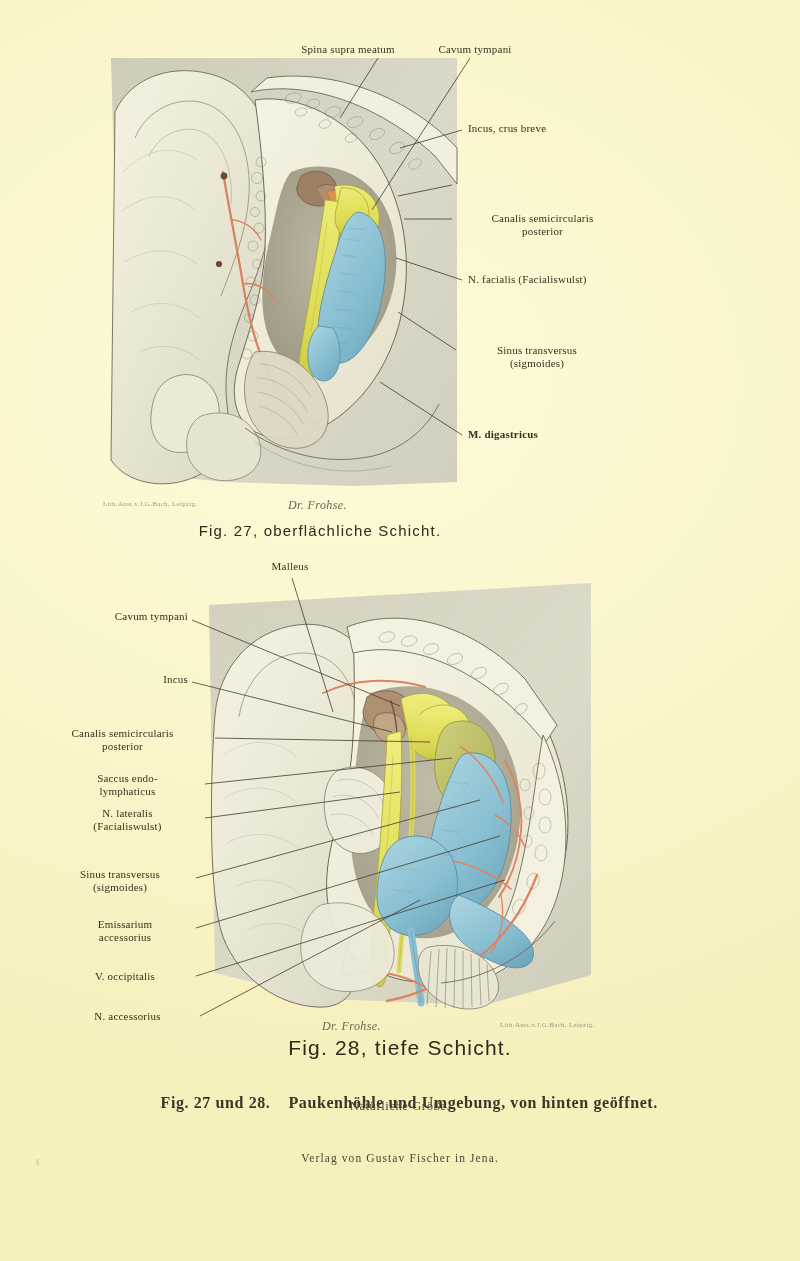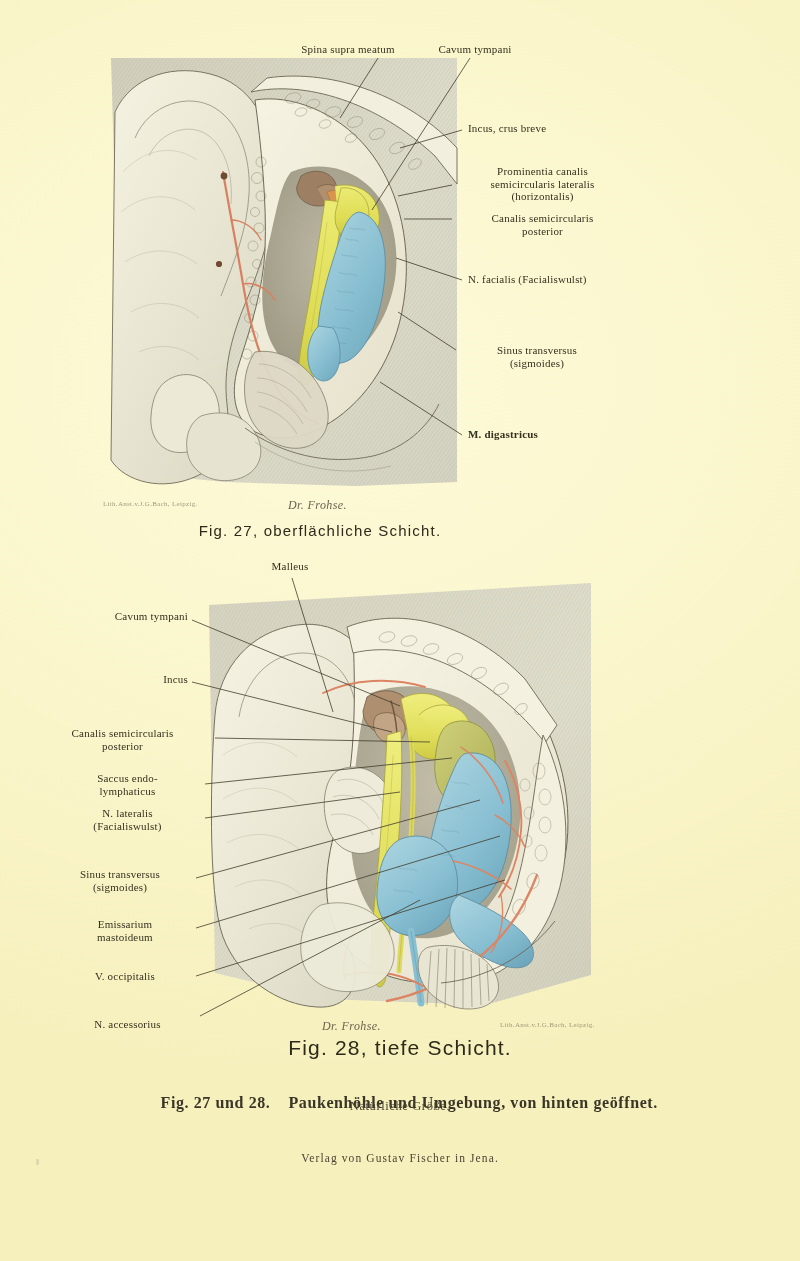--- a/index.html
+++ b/index.html
@@ -279,23 +279,20 @@
       <line x1="462" y1="435" x2="380" y2="382"></line>
     </g>
   </svg>
 
   <div class="lbl center" style="left:258px; top:43px; width:180px;">Spina supra meatum</div>
 
   <div class="lbl center" style="left:405px; top:43px; width:140px;">Cavum tympani</div>
 
   <div class="lbl" style="left:468px; top:122px;">Incus, crus breve</div>
 
-  <div class="lbl center" style="left:455px; top:165px; width:175px;">Prominentia canalis
-semicircularis lateralis
-(horizontalis)</div>
 
   <div class="lbl center" style="left:455px; top:212px; width:175px;">Canalis semicircularis
 posterior</div>
 
   <div class="lbl" style="left:468px; top:273px;">N. facialis (Facialiswulst)</div>
 
   <div class="lbl center" style="left:452px; top:344px; width:170px;">Sinus transversus
 (sigmoides)</div>
 
   <div class="lbl bold" style="left:468px; top:428px;">M. digastricus</div>
@@ -527,25 +524,25 @@
   <div class="lbl center" style="left:55px; top:772px; width:145px;">Saccus endo-
 lymphaticus</div>
 
   <div class="lbl center" style="left:55px; top:807px; width:145px;">N. lateralis
 (Facialiswulst)</div>
 
   <div class="lbl center" style="left:45px; top:868px; width:150px;">Sinus transversus
 (sigmoides)</div>
 
   <div class="lbl center" style="left:55px; top:918px; width:140px;">Emissarium
-mastoideum</div>
+accessorius</div>
 
   <div class="lbl center" style="left:55px; top:970px; width:140px;">V. occipitalis</div>
 
-  <div class="lbl center" style="left:55px; top:1010px; width:145px;margin-top:8px;">N. accessorius</div>
+  <div class="lbl center" style="left:55px; top:1010px; width:145px;">N. accessorius</div>
 
   <div class="sig" style="left:322px; top:1019px;">Dr. Frohse.</div>
 
   <div class="litho" style="left:500px; top:1021px;">Lith.Anst.v.J.G.Bach, Leipzig.</div>
 
   <div class="fig-caption" style="left:0; top:1036px; width:800px; text-align:center; font-size:21px;">Fig. 28, tiefe Schicht.</div>
 
   <div class="titleline" style="top:1076px; font-size:16px; letter-spacing:.6px;">
     <span>Fig. 27 und 28.</span><span style="display:inline-block;width:18px"></span><span>Paukenhöhle und Umgebung, von hinten geöffnet.</span>
   </div>

